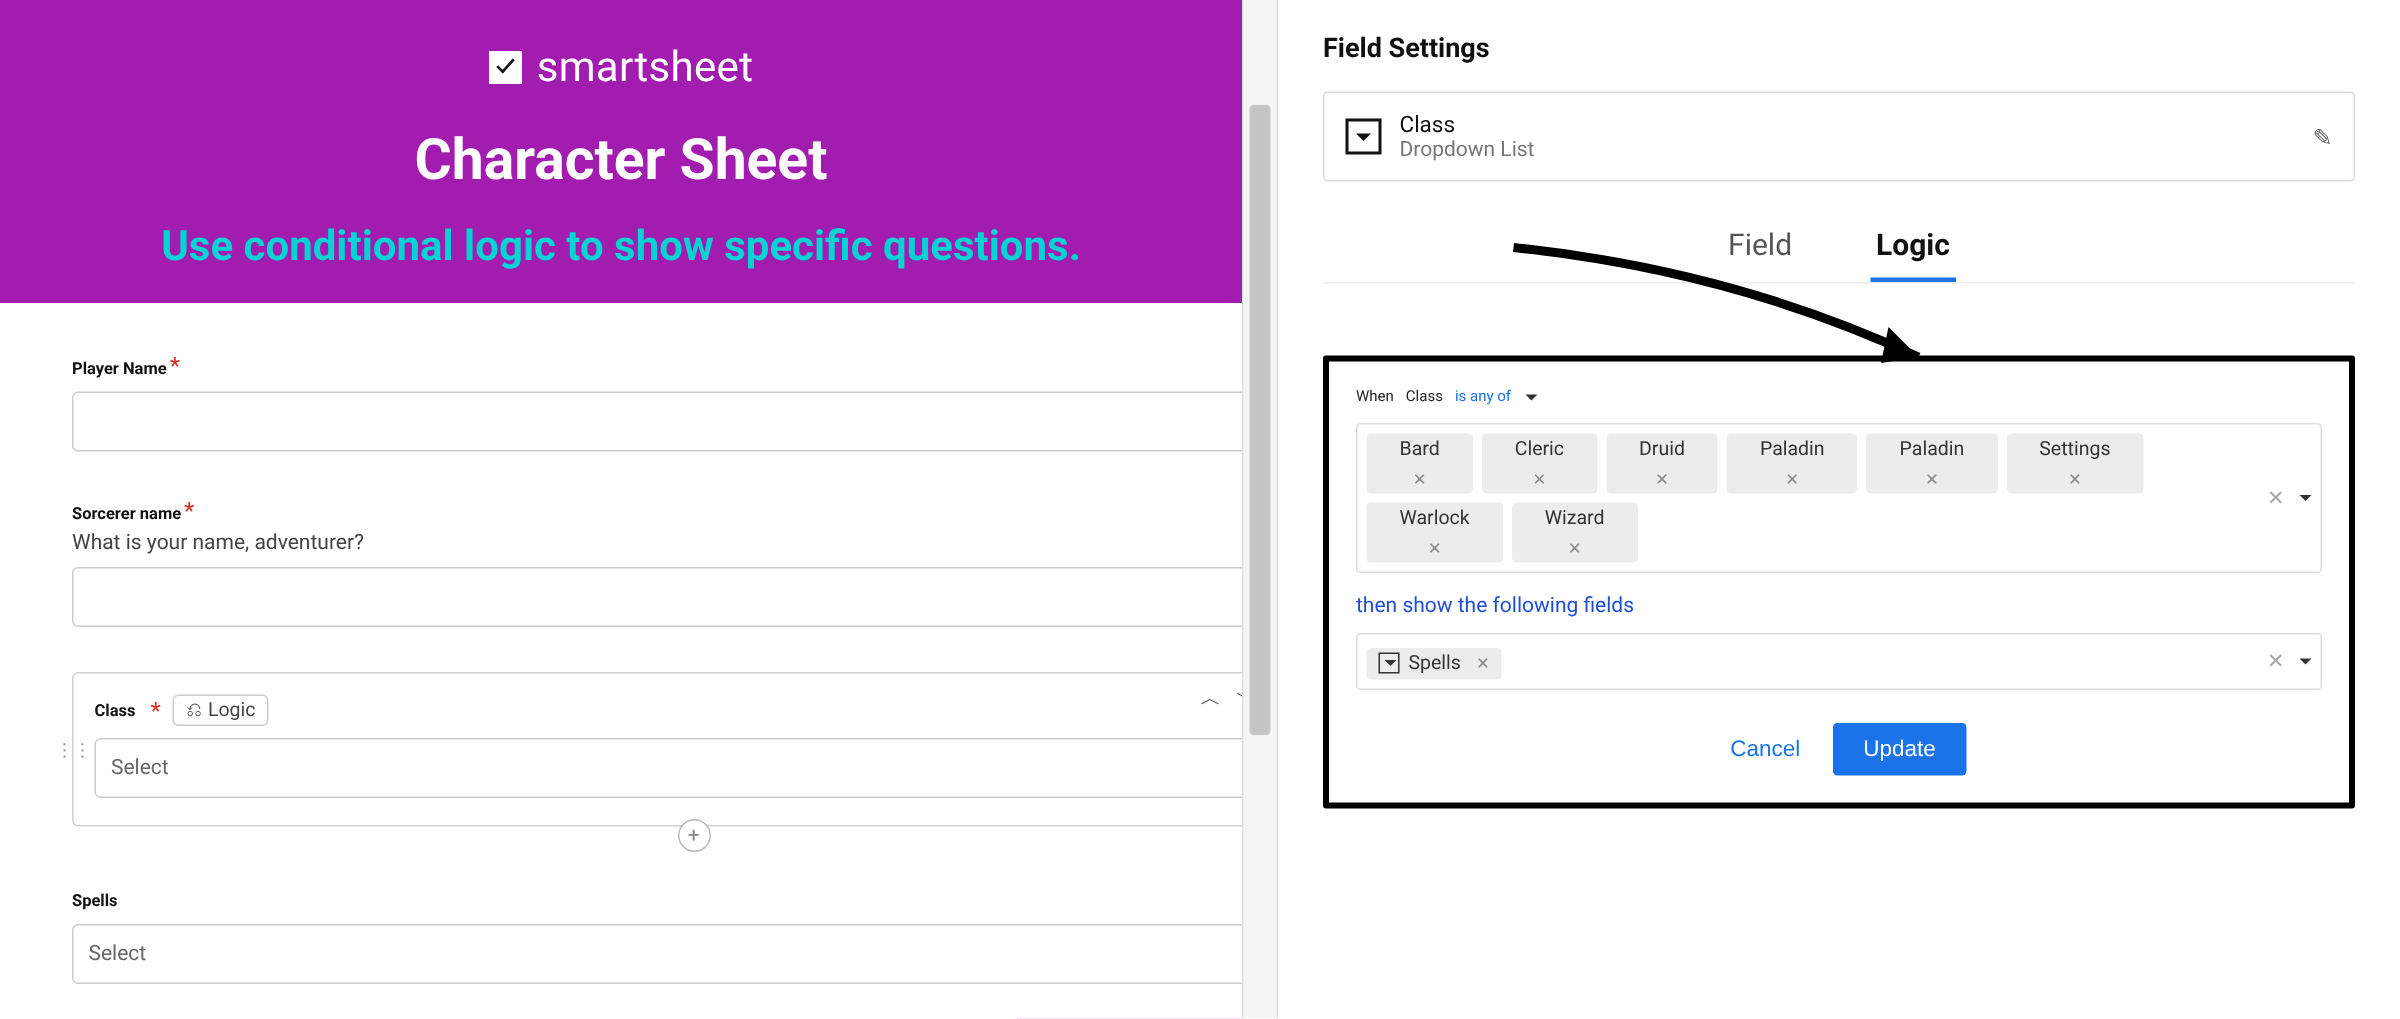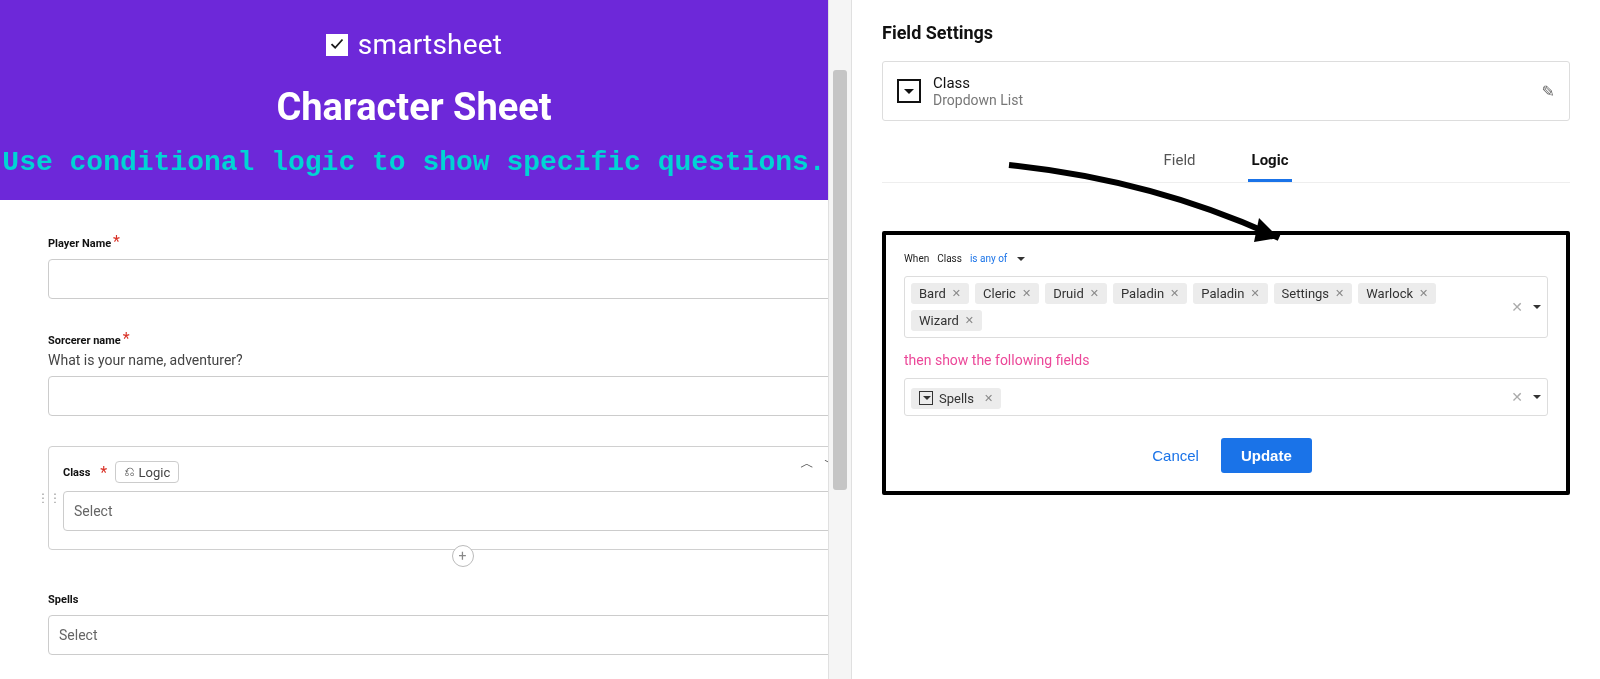--- a/index.html
+++ b/index.html
@@ -1,25 +1,25 @@
 <!DOCTYPE html>
 <html><head>
 <meta charset="utf-8">
 <style>
   * { box-sizing: border-box; margin: 0; padding: 0; }
   body { font-family: -apple-system, BlinkMacSystemFont, "Segoe UI", Roboto, Arial, sans-serif; background:#fff; width:1600px; height:679px; overflow:hidden; position:relative; }
   .wrap { display:flex; height:679px; }
 
   
-  .main { width:828px; background:#6d28d9; position:relative; padding-top:20px; }
+  .main { width:828px; background:#a21caf; position:relative; padding-top:20px; }
   .logo-row { display:flex; justify-content:center; align-items:center; gap:10px; color:#fff; margin-top:8px; }
   .logo-mark { width:22px; height:22px; background:#fff; fill:#fff; }
   .logo-text { font-size:28px; font-weight:400; letter-spacing:.2px; }
   .form-title { color:#fff; text-align:center; font-size:38px; font-weight:700; margin-top:24px; }
-  .annotation { color:#00d4d4; text-align:center; font-size:28px; font-weight:700; margin-top:18px;font-family:Liberation Mono, monospace; }
+  .annotation { color:#00d4d4; text-align:center; font-size:28px; font-weight:700; margin-top:18px; }
 
   .form-card { background:#fff; margin-top:22px; width:925px; margin-left:0; padding:32px 48px 0 48px; min-height:480px; }
   .fld { margin-bottom:30px; }
   .fld-label { font-weight:700; font-size:11px; color:#111; }
   .req { color:#d93025; margin-left:2px; }
   .fld-help { font-size:14px; color:#444; margin-top:4px; }
   .input { width:100%; height:40px; border:1px solid #ccc; border-radius:4px; margin-top:8px; padding:0 10px; font-size:14px; background:#fff; }
   .select { width:100%; height:40px; border:1px solid #ccc; border-radius:4px; margin-top:8px; padding:0 10px; font-size:14px; color:#666; display:flex; align-items:center; justify-content:space-between; background:#fff; }
   .caret { display:inline-block; width:0; height:0; border-left:5px solid transparent; border-right:5px solid transparent; border-top:5px solid #333; }
 
@@ -41,44 +41,44 @@
   .side { flex:1; background:#fff; padding:22px 30px 0 30px; position:relative; }
   .side-title { font-size:18px; font-weight:700; color:#111; }
   .field-card { border:1px solid #ddd; border-radius:3px; padding:12px 14px; margin-top:18px; display:flex; align-items:center; gap:12px; }
   .dd-icon { width:24px; height:24px; border:2px solid #111; display:flex; align-items:center; justify-content:center; }
   .dd-icon .caret { border-top-color:#111; }
   .field-name { font-size:15px; font-weight:400; color:#111; }
   .field-type { font-size:14px; color:#777; }
   .edit-pencil { margin-left:auto; color:#666; cursor:pointer; }
 
   .tabs { display:flex; justify-content:center; gap:48px; margin-top:22px; border-bottom:1px solid #eee; }
-  .tab { padding:8px 4px 10px 4px; font-size:15px; color:#555; border-bottom:3px solid transparent; cursor:pointer;text-align:right; }
+  .tab { padding:8px 4px 10px 4px; font-size:20px; color:#555; border-bottom:3px solid transparent; cursor:pointer;text-align:right; }
   .tab.active { color:#111; font-weight:700; border-bottom-color:#1a73e8; }
 
   .logic-box { border:4px solid #000; border-radius:2px; margin-top:48px; padding:18px 18px 18px 18px; position:relative; }
   .cond-line { font-size:10px; color:#222; display:flex; align-items:center; gap:8px; }
   .cond-link { color:#1a73e8; }
   .mini-caret { display:inline-block; width:0; height:0; border-left:4px solid transparent; border-right:4px solid transparent; border-top:4px solid #333; margin-left:2px; }
 
   .chips-box { border:1px solid #ddd; border-radius:3px; padding:6px 36px 6px 6px; margin-top:12px; position:relative; }
   .chips-row { display:flex; flex-wrap:wrap; gap:6px; }
-  .chip { background:#ececec; border-radius:3px; padding:3px 8px; font-size:13px; color:#333; display:inline-flex; align-items:center; gap:6px; }
+  .chip { background:#ececec; border-radius:3px; padding:3px 22px; font-size:13px; color:#333; display:inline-flex; align-items:center; gap:6px;flex-direction:column; }
   .chip .x { color:#888; cursor:pointer; font-size:11px; }
   .box-clear { position:absolute; right:24px; top:50%; transform:translateY(-50%); color:#aaa; cursor:pointer; font-size:14px; }
   .box-dd { position:absolute; right:6px; top:50%; transform:translateY(-50%); }
 
-  .then-label { font-size:14px; color:#ec4899; margin-top:14px; }
+  .then-label { font-size:14px; color:#1d4ed8; margin-top:14px; }
 
   .fields-box { border:1px solid #ddd; border-radius:3px; padding:6px 36px 6px 6px; margin-top:10px; position:relative; }
   .field-chip { background:#ececec; border-radius:3px; padding:3px 8px; font-size:13px; color:#333; display:inline-flex; align-items:center; gap:6px; }
   .field-chip .mini-dd { width:14px; height:14px; border:1.5px solid #333; display:inline-flex; align-items:center; justify-content:center; }
 
   .btn-row { display:flex; justify-content:center; gap:10px; margin-top:22px; }
   .btn-cancel { background:none; border:none; color:#1a73e8; font-size:15px; padding:8px 12px; cursor:pointer; }
-  .btn-update { background:#1a73e8; border:none; color:#fff; font-size:15px; padding:9px 20px; border-radius:3px; cursor:pointer; font-weight:700; }
+  .btn-update { background:#1a73e8; border:none; color:#fff; font-size:15px; padding:9px 20px; border-radius:3px; cursor:pointer; font-weight:400; }
 
   
   .arrow-svg { position:absolute; left:1004px; top:160px; width:310px; height:110px; pointer-events:none; }
 </style>
 </head>
 <body>
 
 <div class="wrap">
 
   <div class="main">

